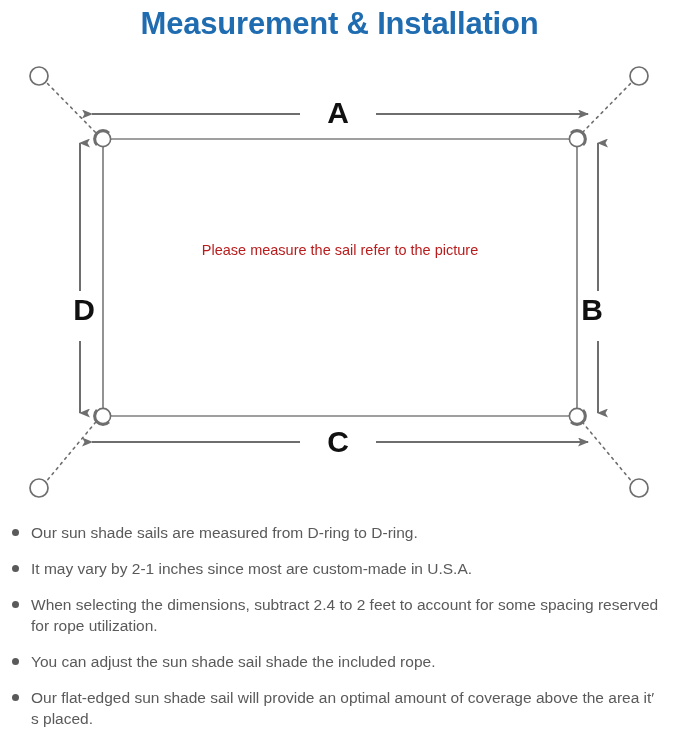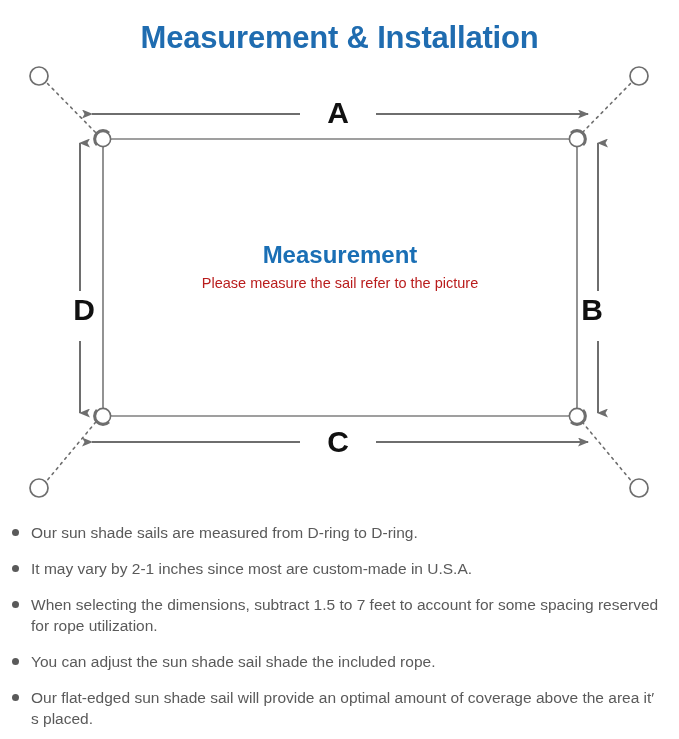--- a/index.html
+++ b/index.html
@@ -20,21 +20,21 @@
     position: absolute;
     left: 0;
     top: 0;
     width: 679px;
     text-align: center;
     font-size: 31px;
     font-weight: bold;
     color: #1f6cb0;
     letter-spacing: -0.2px;
     line-height: 40px;
-    padding-top: 18px;
+    padding-top: 4px;
     white-space: nowrap;
   }
 
   
   #diagram {
     position: absolute;
     left: 0;
     top: 45px;
     width: 679px;
     height: 470px;
@@ -181,37 +181,36 @@
       <line x1="598" y1="296" x2="598" y2="368" marker-end="url(#arrowD)"></line>
     </g>
   </svg>
 
   <div class="dim-label" id="label-A">A</div>
   <div class="dim-label" id="label-B">B</div>
   <div class="dim-label" id="label-C">C</div>
   <div class="dim-label" id="label-D">D</div>
 
   <div id="center-text">
-    <div id="measurement-heading">Measurement</div>
     <div id="measurement-sub">Please measure the sail refer to the picture</div>
   </div>
 </div>
 
 <div id="notes">
   <div class="note-item">
     <span class="note-bullet"></span>
     <span>Our sun shade sails are measured from D-ring to D-ring.</span>
   </div>
   <div class="note-item">
     <span class="note-bullet"></span>
     <span>It may vary by 2-1 inches since most are custom-made in U.S.A.</span>
   </div>
   <div class="note-item">
     <span class="note-bullet"></span>
-    <span>When selecting the dimensions, subtract 1.5 to 7 feet to account for some spacing reserved for rope utilization.</span>
+    <span>When selecting the dimensions, subtract 2.4 to 2 feet to account for some spacing reserved for rope utilization.</span>
   </div>
   <div class="note-item">
     <span class="note-bullet"></span>
     <span>You can adjust the sun shade sail shade the included rope.</span>
   </div>
   <div class="note-item">
     <span class="note-bullet"></span>
     <span>Our flat-edged sun shade sail will provide an optimal amount of coverage above the area it′ s placed.</span>
   </div>
 </div>

